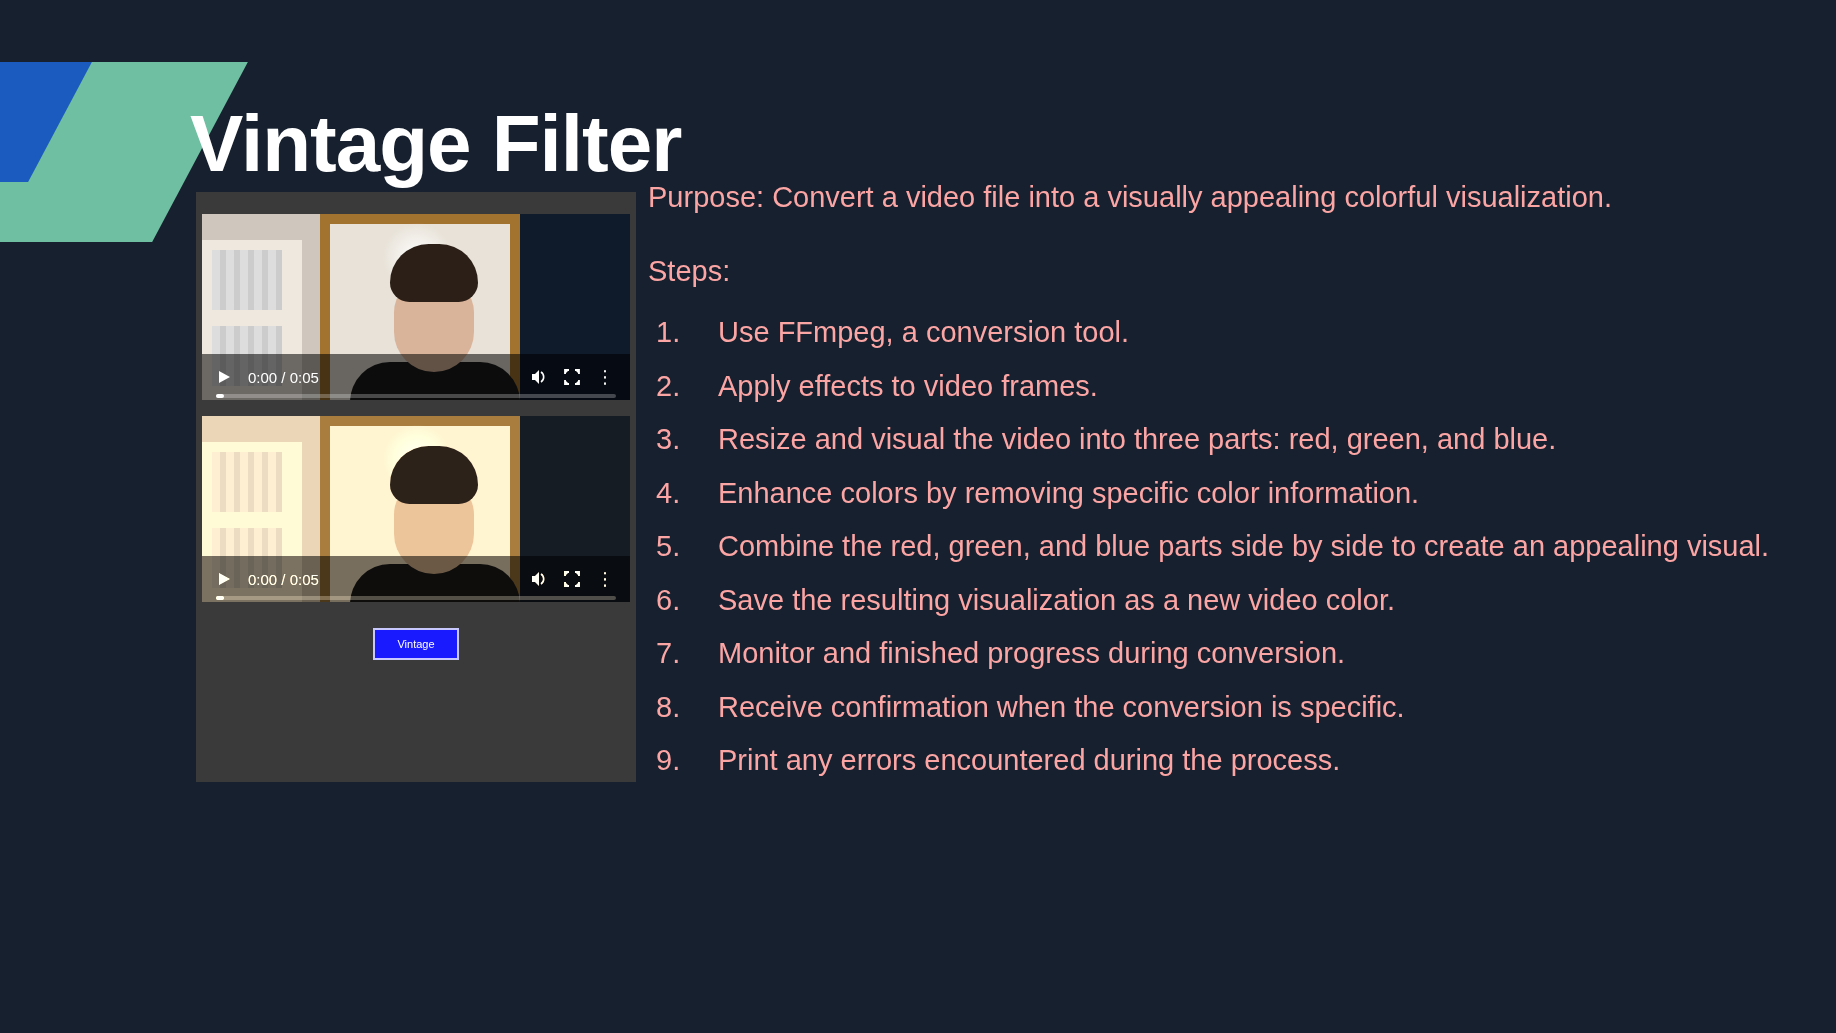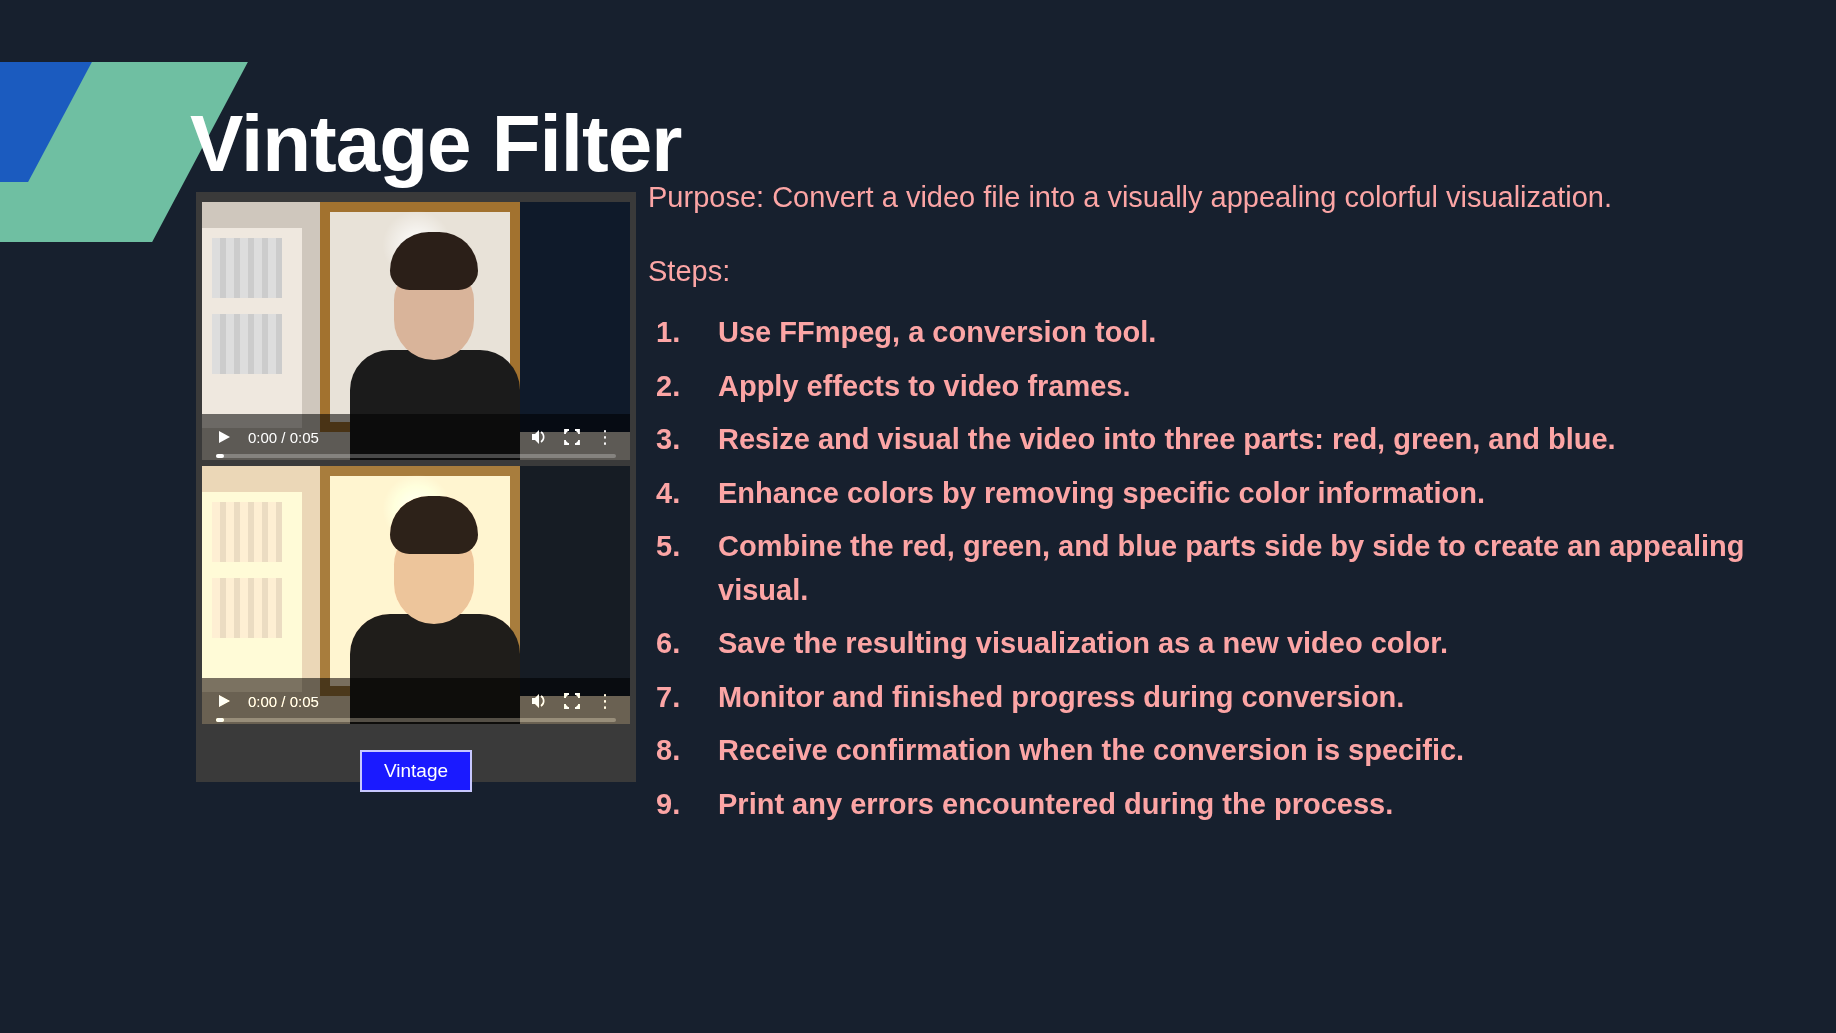--- a/index.html
+++ b/index.html
@@ -49,22 +49,22 @@
     position: absolute;
     top: 192px;
     left: 196px;
     width: 440px;
     height: 590px;
     background: #3a3a3a;
     padding: 6px;
   }
   .video-box {
     width: 428px;
-    height: 258px;
-    margin: 4px auto 6px auto;
+    height: 186px;
+    margin: 16px auto 6px auto;
     position: relative;
     background: linear-gradient(170deg,#b8a48a 0%, #9a8670 35%, #3a3330 100%);
     overflow: hidden;
   }
   .video-box.filtered {
     filter: sepia(0.4) saturate(1.2);
   }
   
   .scene-wall { position:absolute; inset:0; background:#cfc7bd; }
   .scene-door { position:absolute; top:0; left:118px; width:200px; height:230px; border:10px solid #a2722f; background:#e8e2d8;}
@@ -100,37 +100,37 @@
   .vc-more { letter-spacing:2px; font-size:18px; }
 
   .vintage-btn-wrap {
     display:flex; justify-content:center; padding-top:20px;
   }
   .vintage-btn {
     background:#1a1aff;
     color:#fff;
     border:2px solid #c8c8ff;
     padding:8px 22px;
-    font-size:19px;
+    font-size:11px;
     cursor:pointer;
   }
 
   
   .body-text {
     position:absolute;
     top:176px;
     left:648px;
     right:60px;
     color:#fca5a5;
     font-size:29px;
     line-height:1.5;
   }
   .purpose { margin-bottom:30px; }
   .steps-label { margin-bottom:18px;margin-top:25px; }
-  ol.steps { list-style:none; counter-reset:step; padding-left:0;font-weight:bold;}
+  ol.steps { list-style:none; counter-reset:step; padding-left:0;}
   ol.steps li { counter-increment:step; position:relative; padding-left:70px; margin-bottom:10px;}
   ol.steps li::before {
     content: counter(step) ".";
     position:absolute; left:8px; top:0;
     width:44px; text-align:left;
   }
 </style>
 </head>
 <body>
 

